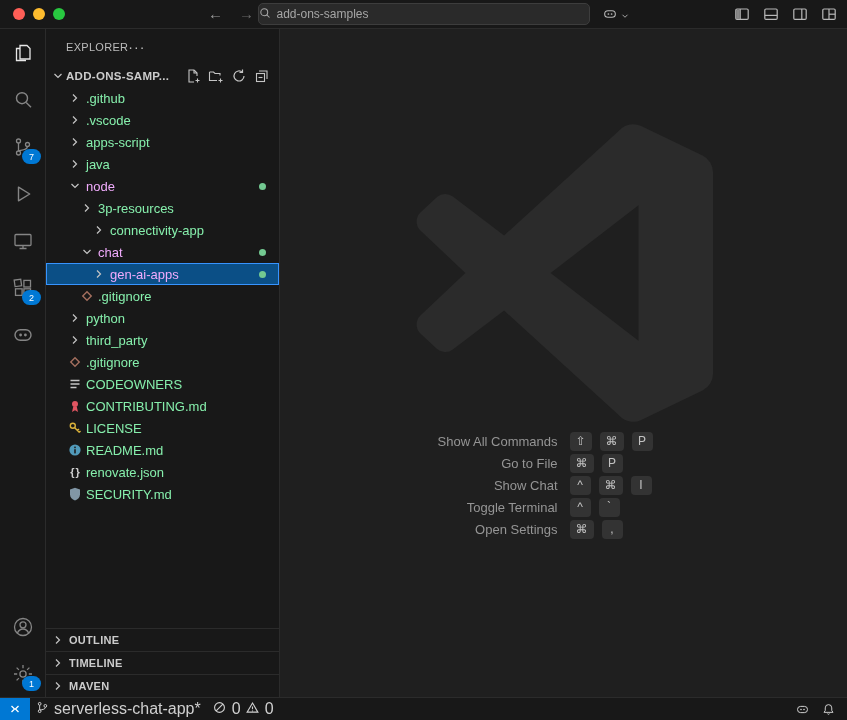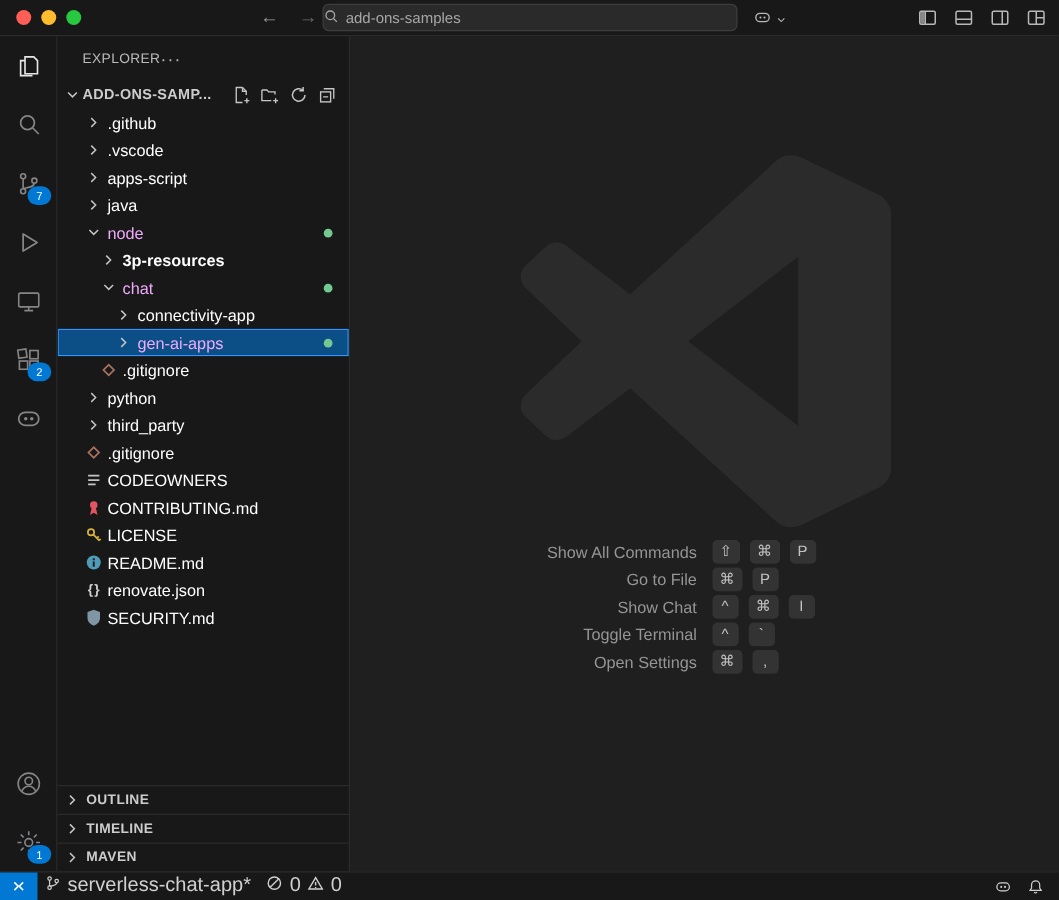--- a/index.html
+++ b/index.html
@@ -48,21 +48,21 @@
   .sb-title{font-size:11px;color:#bbbbbb;letter-spacing:.3px;}
   .sb-more{color:#bdbdbd;font-size:14px;letter-spacing:1px;cursor:pointer;}
   .root-row{height:22px;flex:none;display:flex;align-items:center;padding-left:4px;cursor:pointer;}
   .root-label{font-weight:700;font-size:11.5px;letter-spacing:.3px;color:#cccccc;white-space:nowrap;}
   .root-actions{margin-left:auto;display:flex;gap:7px;padding-right:9px;color:#c5c5c5;}
   .root-actions svg{display:block;}
   .tree{flex:1;overflow:hidden;}
   .row{height:22px;display:flex;align-items:center;cursor:pointer;white-space:nowrap;}
   .row.selected{background:#0b4f86;box-shadow:inset 0 0 0 1px #3794ff;}
   .twisty{width:16px;height:16px;flex:none;display:flex;align-items:center;justify-content:center;}
-  .lbl{margin-left:3px;color:#ffffff;}
+  .lbl{margin-left:3px;color:#86efac;}
   .lbl.green{color:#f0abfc;}
   .dot{width:7px;height:7px;border-radius:50%;background:#73c991;margin-left:auto;margin-right:13px;flex:none;}
   .sections{margin-top:auto;}
   .section{height:22px;border-top:1px solid #2b2b2b;display:flex;align-items:center;padding-left:4px;cursor:pointer;}
   .section .sec-label{font-weight:700;font-size:11px;letter-spacing:.3px;color:#cccccc;margin-left:3px;}
 
   
   .editor{flex:1;position:relative;background:#1f1f1f;overflow:hidden;}
   .watermark{position:absolute;left:50%;top:95px;transform:translateX(-50%);}
   .shortcuts{position:absolute;left:50%;top:401px;transform:translateX(-50%);display:flex;flex-direction:column;}
@@ -295,44 +295,44 @@
           </div>
           <div class="row" style="padding-left: 21px;">
             <span class="twisty">
               <svg width="16" height="16" viewBox="0 0 16 16">
                 <path d="M4.5 6 8 9.5 11.5 6" fill="none" stroke="#c5c5c5" stroke-width="1.2"></path>
               </svg>
             </span>
             <span class="lbl green">node</span>
             <span class="dot"></span>
           </div>
-          <div class="row" style="padding-left: 33px; font-weight: bold;">
+          <div class="row" style="padding-left: 33px;">
             <span class="twisty">
               <svg width="16" height="16" viewBox="0 0 16 16">
                 <path d="M6 4.5 9.5 8 6 11.5" fill="none" stroke="#c5c5c5" stroke-width="1.2"></path>
               </svg>
             </span>
             <span class="lbl">3p-resources</span>
+          </div>
+          <div class="row" style="padding-left: 45px;">
+            <span class="twisty">
+              <svg width="16" height="16" viewBox="0 0 16 16">
+                <path d="M6 4.5 9.5 8 6 11.5" fill="none" stroke="#c5c5c5" stroke-width="1.2"></path>
+              </svg>
+            </span>
+            <span class="lbl">connectivity-app</span>
           </div>
           <div class="row" style="padding-left: 33px;">
             <span class="twisty">
               <svg width="16" height="16" viewBox="0 0 16 16">
                 <path d="M4.5 6 8 9.5 11.5 6" fill="none" stroke="#c5c5c5" stroke-width="1.2"></path>
               </svg>
             </span>
             <span class="lbl green">chat</span>
             <span class="dot"></span>
-          </div>
-          <div class="row" style="padding-left: 45px;">
-            <span class="twisty">
-              <svg width="16" height="16" viewBox="0 0 16 16">
-                <path d="M6 4.5 9.5 8 6 11.5" fill="none" stroke="#c5c5c5" stroke-width="1.2"></path>
-              </svg>
-            </span>
-            <span class="lbl">connectivity-app</span>
           </div>
           <div class="row selected" style="padding-left: 45px;">
             <span class="twisty">
               <svg width="16" height="16" viewBox="0 0 16 16">
                 <path d="M6 4.5 9.5 8 6 11.5" fill="none" stroke="#c5c5c5" stroke-width="1.2"></path>
               </svg>
             </span>
             <span class="lbl green">gen-ai-apps</span>
             <span class="dot"></span>
           </div>

